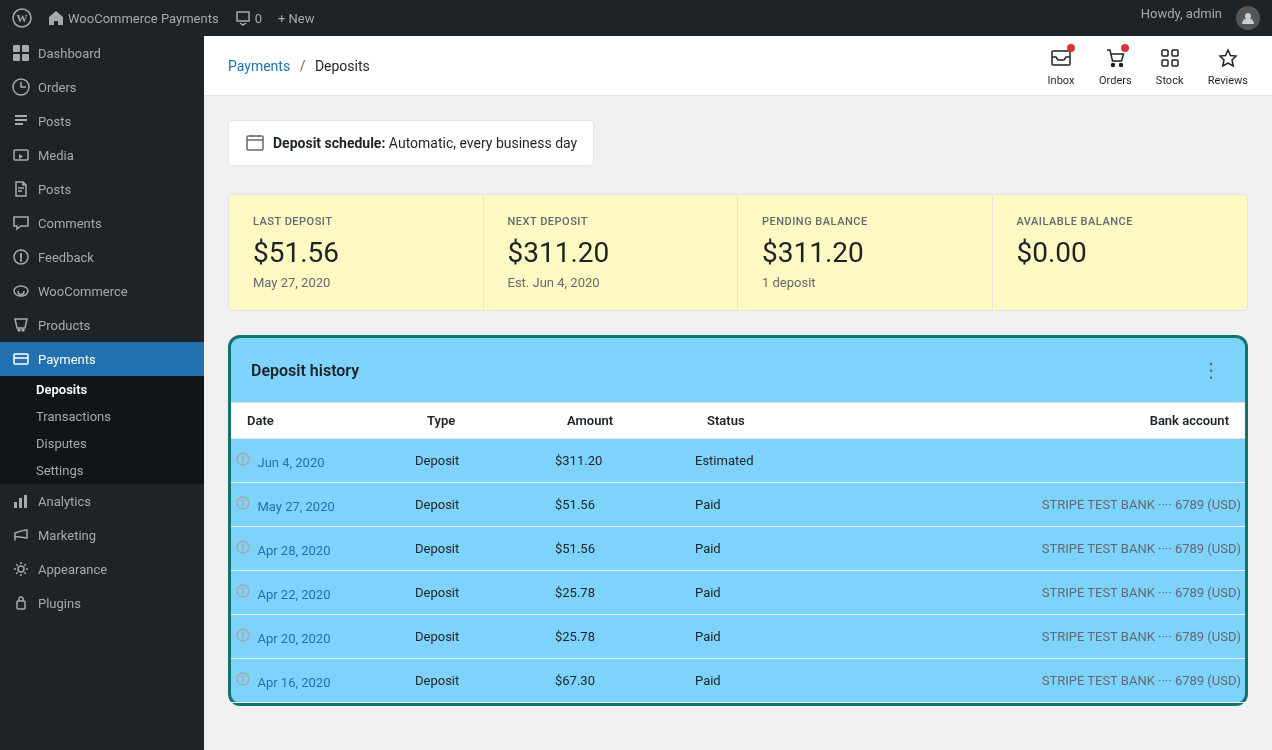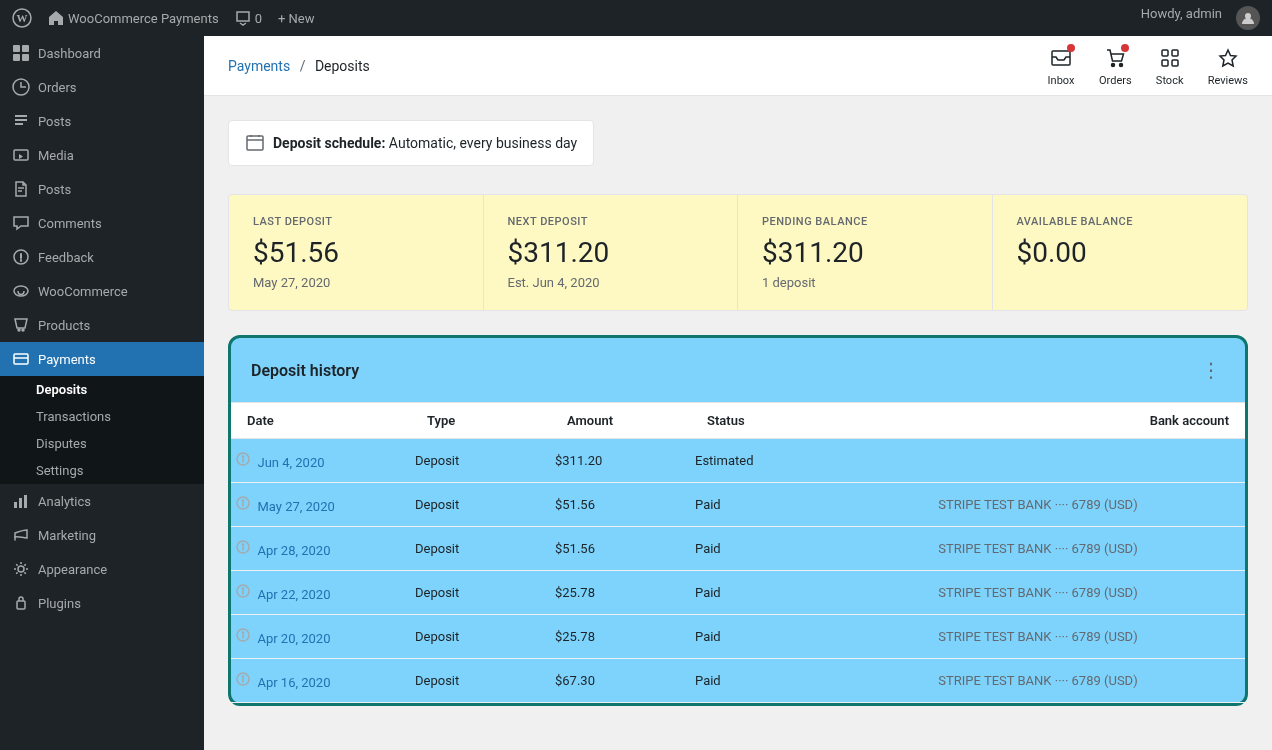--- a/index.html
+++ b/index.html
@@ -180,21 +180,21 @@
     tbody tr { border-bottom: 1px solid #f0f0f1; }
     tbody td { padding: 12px 4px; font-size: 13px; color: #1d2327; }
     tbody td a { color: #2271b1; text-decoration: none; }
     .info-icon { color: #a7aaad; cursor: pointer; display: inline-flex; align-items: center; }
     .bank-account { color: #646970; }
     th.col-date, td.col-date { width: 180px; }
     th.col-type, td.col-type { width: 140px; }
     th.col-amount, td.col-amount { width: 140px; }
     th.col-status, td.col-status { width: 140px; }
     th.col-bank { text-align: right; }
-    td.col-bank { text-align: center; }
+    td.col-bank { text-align: right; }
 
     
     svg { display: block; }
   </style>
 </head>
 <body>
 
 <div id="admin-bar">
   <div class="wp-logo">
     <svg viewBox="0 0 20 20" width="20" height="20">

